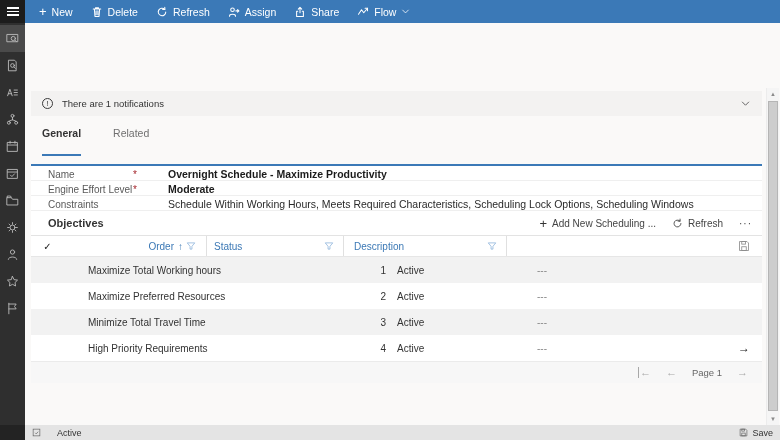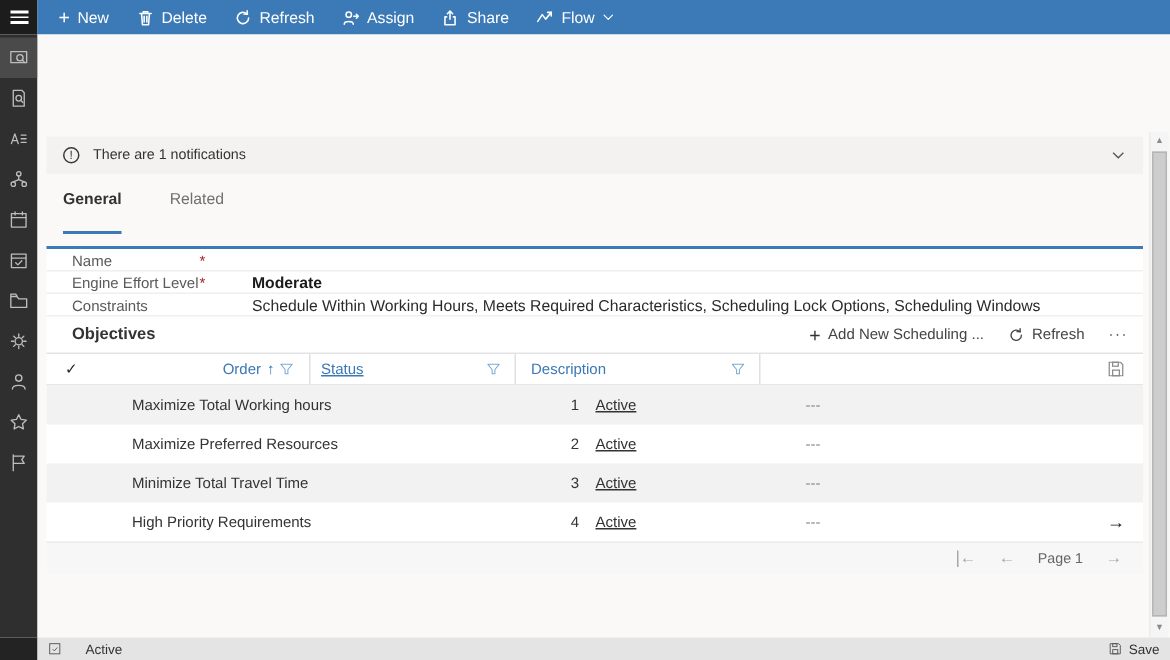--- a/index.html
+++ b/index.html
@@ -63,21 +63,21 @@
   .tool .t-plus { font-size:13px; color:#333; line-height:1; }
   .tool-more { letter-spacing:1px; cursor:pointer; color:#444; }
 
   .grid { border-top:1px solid #e3e3e3; }
   .ghead { display:flex; height:21px; align-items:center; border-bottom:1px solid #e6e6e6;
     font-size:10px; color:#3b78b5; }
   .gcell { display:flex; align-items:center; height:100%; }
   .c-check { width:33px; justify-content:center; color:#222; font-size:10px; }
   .c-obj   { width:183px; padding-left:11px; border-right:1px solid #e0e0e0; }
   .c-order { width:143px; justify-content:flex-end; padding-right:4px; border-right:1px solid #e0e0e0; }
-  .c-stat  { width:137px; padding-left:7px; border-right:1px solid #e0e0e0;text-decoration:underline; }
+  .c-stat  { width:137px; padding-left:7px; border-right:1px solid #e0e0e0; }
   .c-desc  { width:163px; padding-left:10px; border-right:1px solid #e0e0e0; }
   .c-last  { flex:1; justify-content:flex-end; padding-right:12px; }
   .funnel { margin-left:auto; margin-right:9px; cursor:pointer; }
   .funnel svg { width:10px; height:10px; stroke:#7da9d6; fill:none; stroke-width:1.1; stroke-linejoin:round; }
   .sort-arrow { margin:0 3px 0 4px; color:#3b78b5; }
   .disk-icon svg { width:12px; height:12px; stroke:#8a8a8a; fill:none; stroke-width:1.1; }
   .grow { display:flex; height:26px; align-items:center; font-size:10px; color:#333; }
   .grow.alt { background:#f2f2f2; }
   .grow .c-obj { padding-left:24px;text-align:right; }
   .grow .c-obj, .grow .c-order, .grow .c-stat, .grow .c-desc { border-right:none; }
@@ -280,20 +280,21 @@
     <div class="tabs">
       <div class="tab active">General</div>
       <div class="tab">Related</div>
     </div>
 
     <div class="card">
 
       <div class="frow">
         <span class="flabel">Name</span>
         <span class="fmarker">*</span>
+        <span class="fvalue">Overnight Schedule - Maximize Productivity</span>
       </div>
       <div class="frow">
         <span class="flabel">Engine Effort Level</span>
         <span class="fmarker">*</span>
         <span class="fvalue">Moderate</span>
       </div>
       <div class="frow">
         <span class="flabel">Constraints</span>
         <span class="fmarker"></span>
         <span class="fvalue normal">Schedule Within Working Hours, Meets Required Characteristics, Scheduling Lock Options, Scheduling Windows</span>

